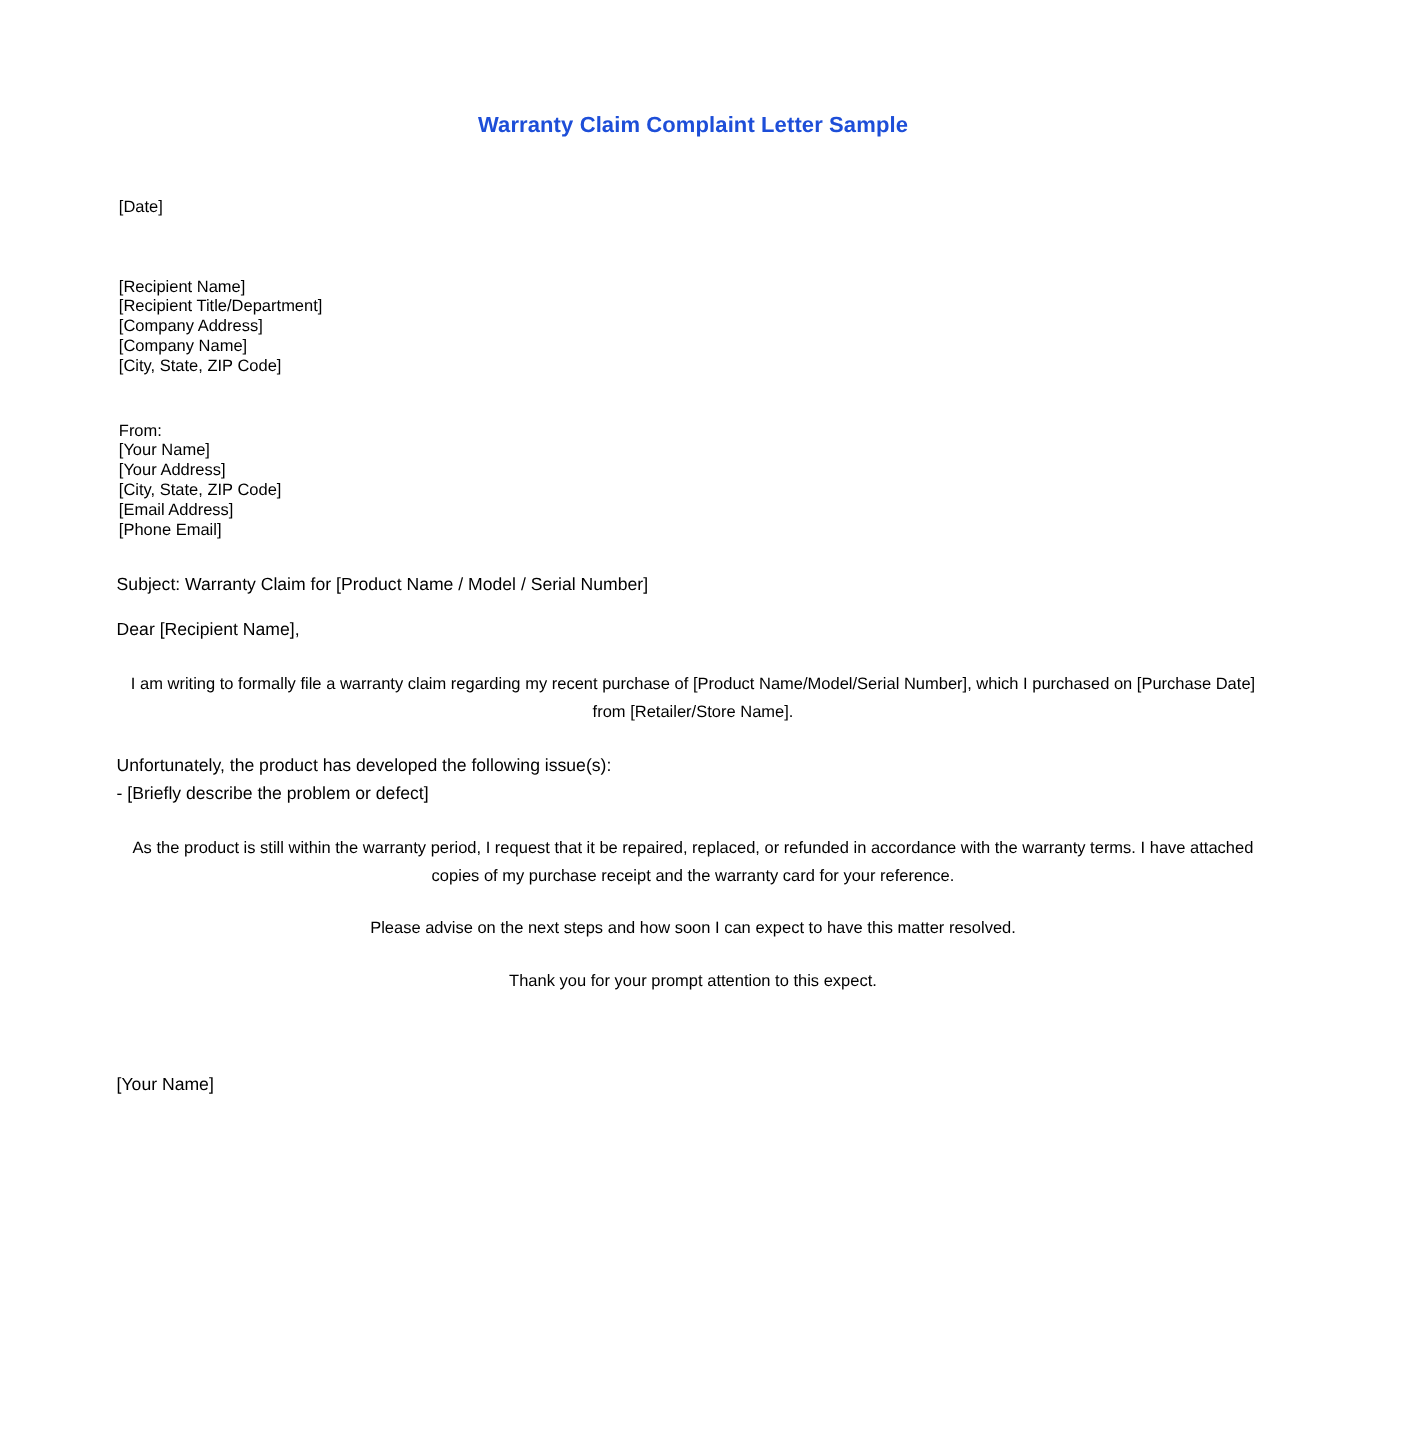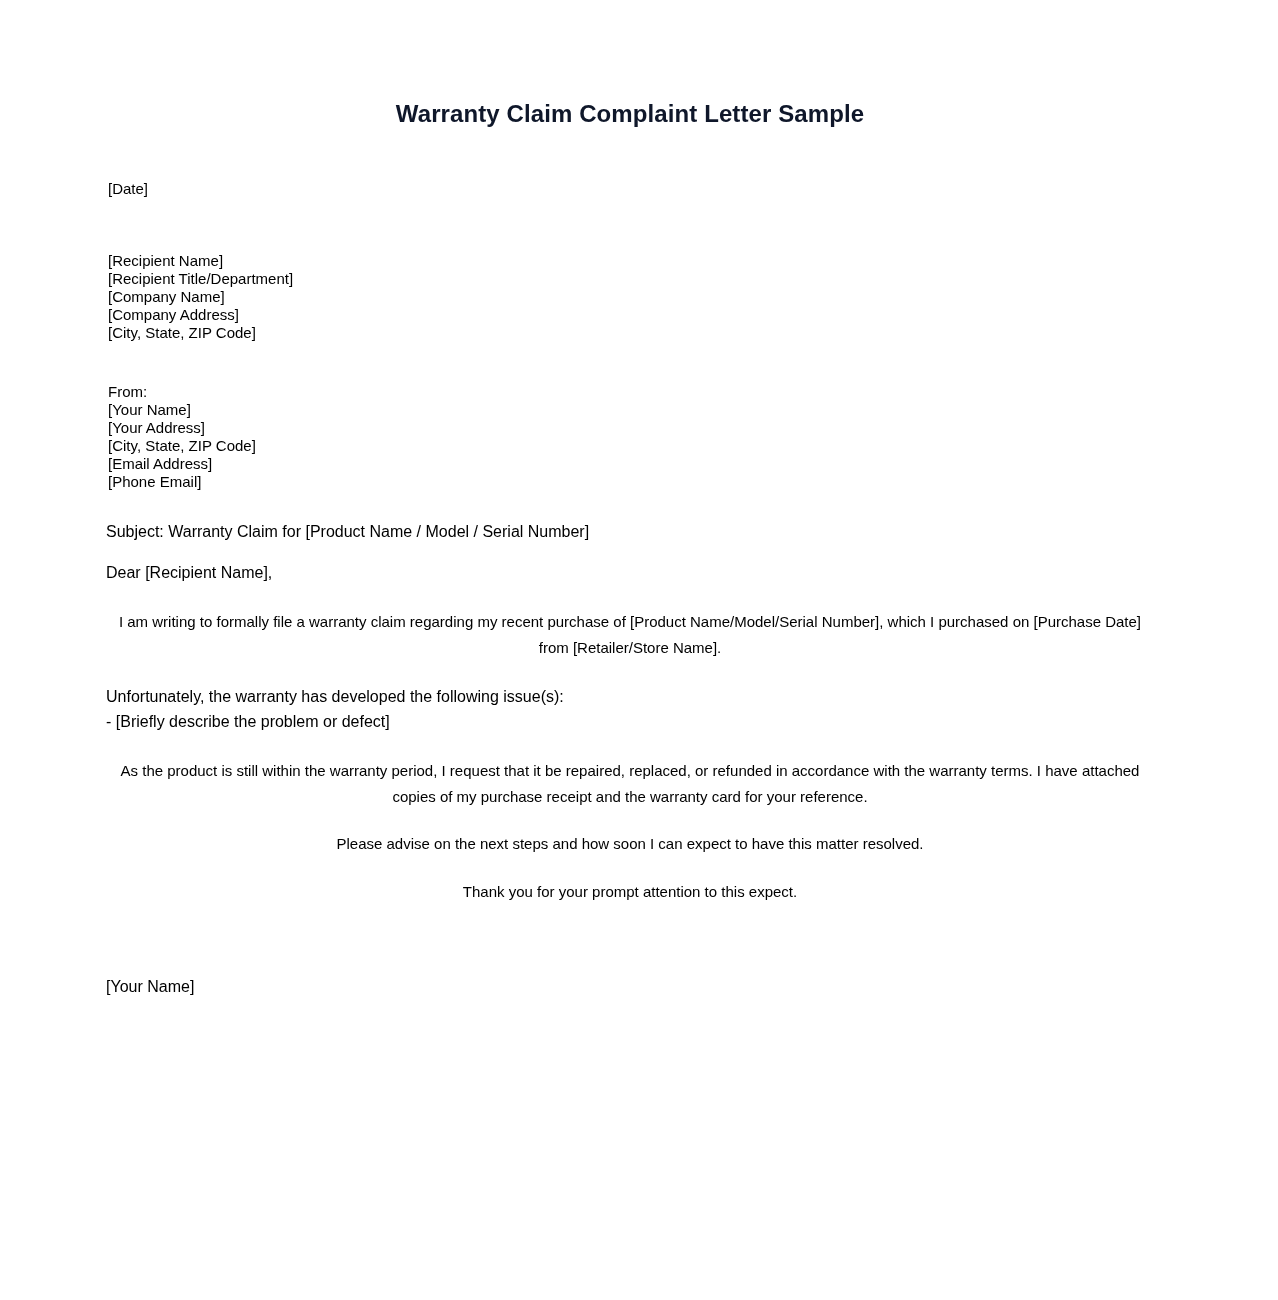--- a/index.html
+++ b/index.html
@@ -22,28 +22,28 @@
     background: #ffffff;
     box-sizing: border-box;
   }
   .doc {
     position: absolute;
     left: 104px;
     top: 0;
     width: 1052px;
   }
   .doc-title {
-    font-size: 24px;
+    font-size: 20px;
     font-weight: bold;
     text-align: center;
     line-height: 24px;
     margin: 0;
     padding-top: 102px;
     letter-spacing: 0.1px;
-    color: #0f172a;
+    color: #1d4ed8;
   }
   
   .block-tight {
     font-size: 15px;
     line-height: 18px;
     margin: 4px;
   }
   .block-tight .line {
     display: block;
     white-space: nowrap;
@@ -82,22 +82,22 @@
       <div class="block-tight">
         <span class="line">[Date]</span>
       </div>
     </div>
 
     <div class="spacer-xl"></div>
 
     <div class="block-tight">
       <span class="line">[Recipient Name]</span>
       <span class="line">[Recipient Title/Department]</span>
+      <span class="line">[Company Address]</span>
       <span class="line">[Company Name]</span>
-      <span class="line">[Company Address]</span>
       <span class="line">[City, State, ZIP Code]</span>
     </div>
 
     <div class="spacer-l"></div>
 
     <div class="block-tight">
       <span class="line">From:</span>
       <span class="line">[Your Name]</span>
       <span class="line">[Your Address]</span>
       <span class="line">[City, State, ZIP Code]</span>
@@ -113,21 +113,21 @@
 
     <p class="para-tight">Dear [Recipient Name],</p>
 
     <div class="spacer-m"></div>
 
     <p class="para">I am writing to formally file a warranty claim regarding my recent purchase of [Product Name/Model/Serial Number], which I purchased on [Purchase Date] from [Retailer/Store Name].</p>
 
     <div class="spacer-m"></div>
 
     <div class="para-tight">
-      <span class="line">Unfortunately, the warranty has developed the following issue(s):</span>
+      <span class="line">Unfortunately, the product has developed the following issue(s):</span>
       <span class="line">- [Briefly describe the problem or defect]</span>
     </div>
 
     <div class="spacer-m"></div>
 
     <p class="para">As the product is still within the warranty period, I request that it be repaired, replaced, or refunded in accordance with the warranty terms. I have attached copies of my purchase receipt and the warranty card for your reference.</p>
 
     <div class="spacer-m"></div>
 
     <p class="para">Please advise on the next steps and how soon I can expect to have this matter resolved.</p>

